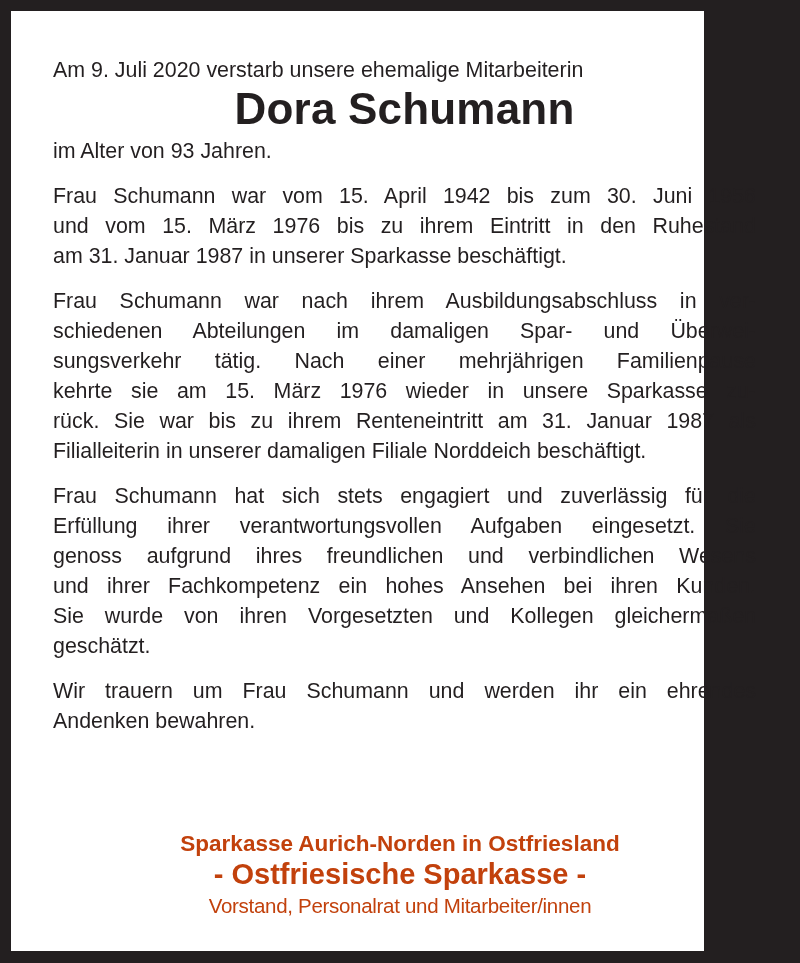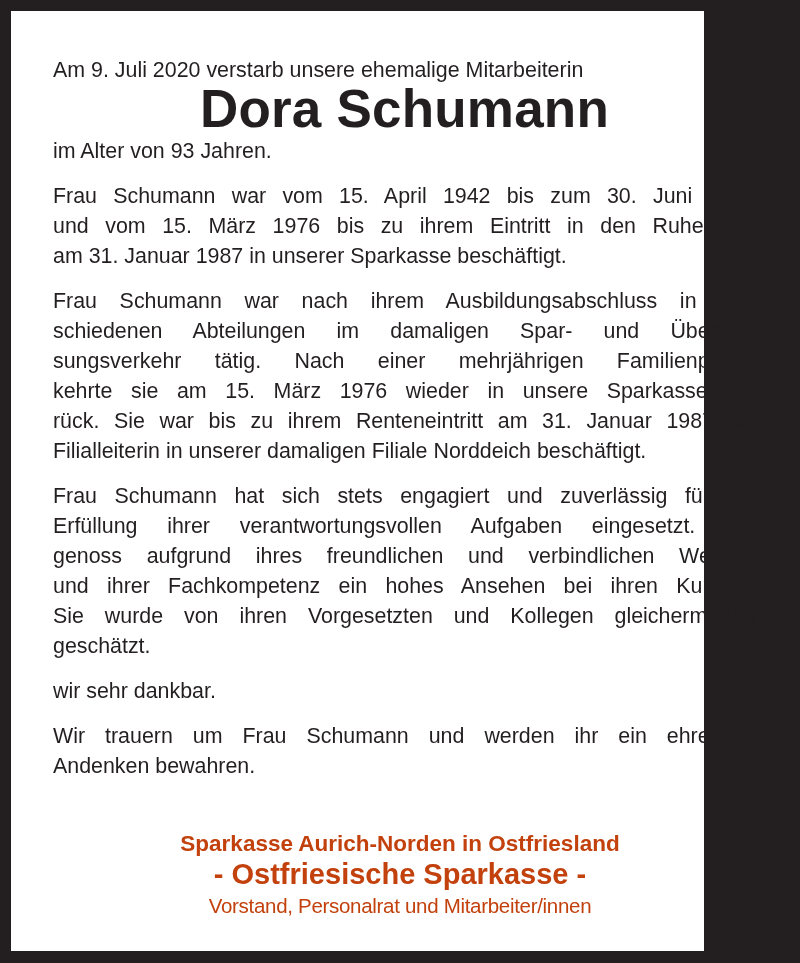--- a/index.html
+++ b/index.html
@@ -34,21 +34,21 @@
       line-height: 30px;
     }
     .intro {
       margin: 0;
       white-space: nowrap;
     }
     .name {
       margin: 17px;
       text-align: center;
       font-weight: bold;
-      font-size: 53px;
+      font-size: 44px;
       line-height: 50px;
       letter-spacing: 0.2px;
       margin-top: -1px;
       margin-bottom: 2px;
     }
     .age {
       margin: 0 0 15px 0;
     }
     .para {
       margin: 0 0 15px 0;
@@ -115,21 +115,20 @@
     <p class="para">
       <span class="jline">Frau Schumann hat sich stets engagiert und zuverlässig für die</span>
       <span class="jline">Erfüllung ihrer  verantwortungsvollen Aufgaben eingesetzt. Sie</span>
       <span class="jline">genoss aufgrund ihres freundlichen und verbindlichen Wesens</span>
       <span class="jline">und ihrer Fachkompetenz ein hohes Ansehen bei ihren Kunden.</span>
       <span class="jline">Sie wurde von ihren Vorgesetzten und Kollegen gleichermaßen</span>
       <span class="line">geschätzt.</span>
     </p>
 
     <p class="para">
-      <span class="line">wir sehr dankbar.</span>
     </p>
 
     <p class="para">
       <span class="jline">Wir trauern um Frau Schumann und werden ihr ein ehrendes</span>
       <span class="line">Andenken bewahren.</span>
     </p>
   </div>
 
   <div class="sig">
     <div class="org">Sparkasse Aurich-Norden in Ostfriesland</div>

